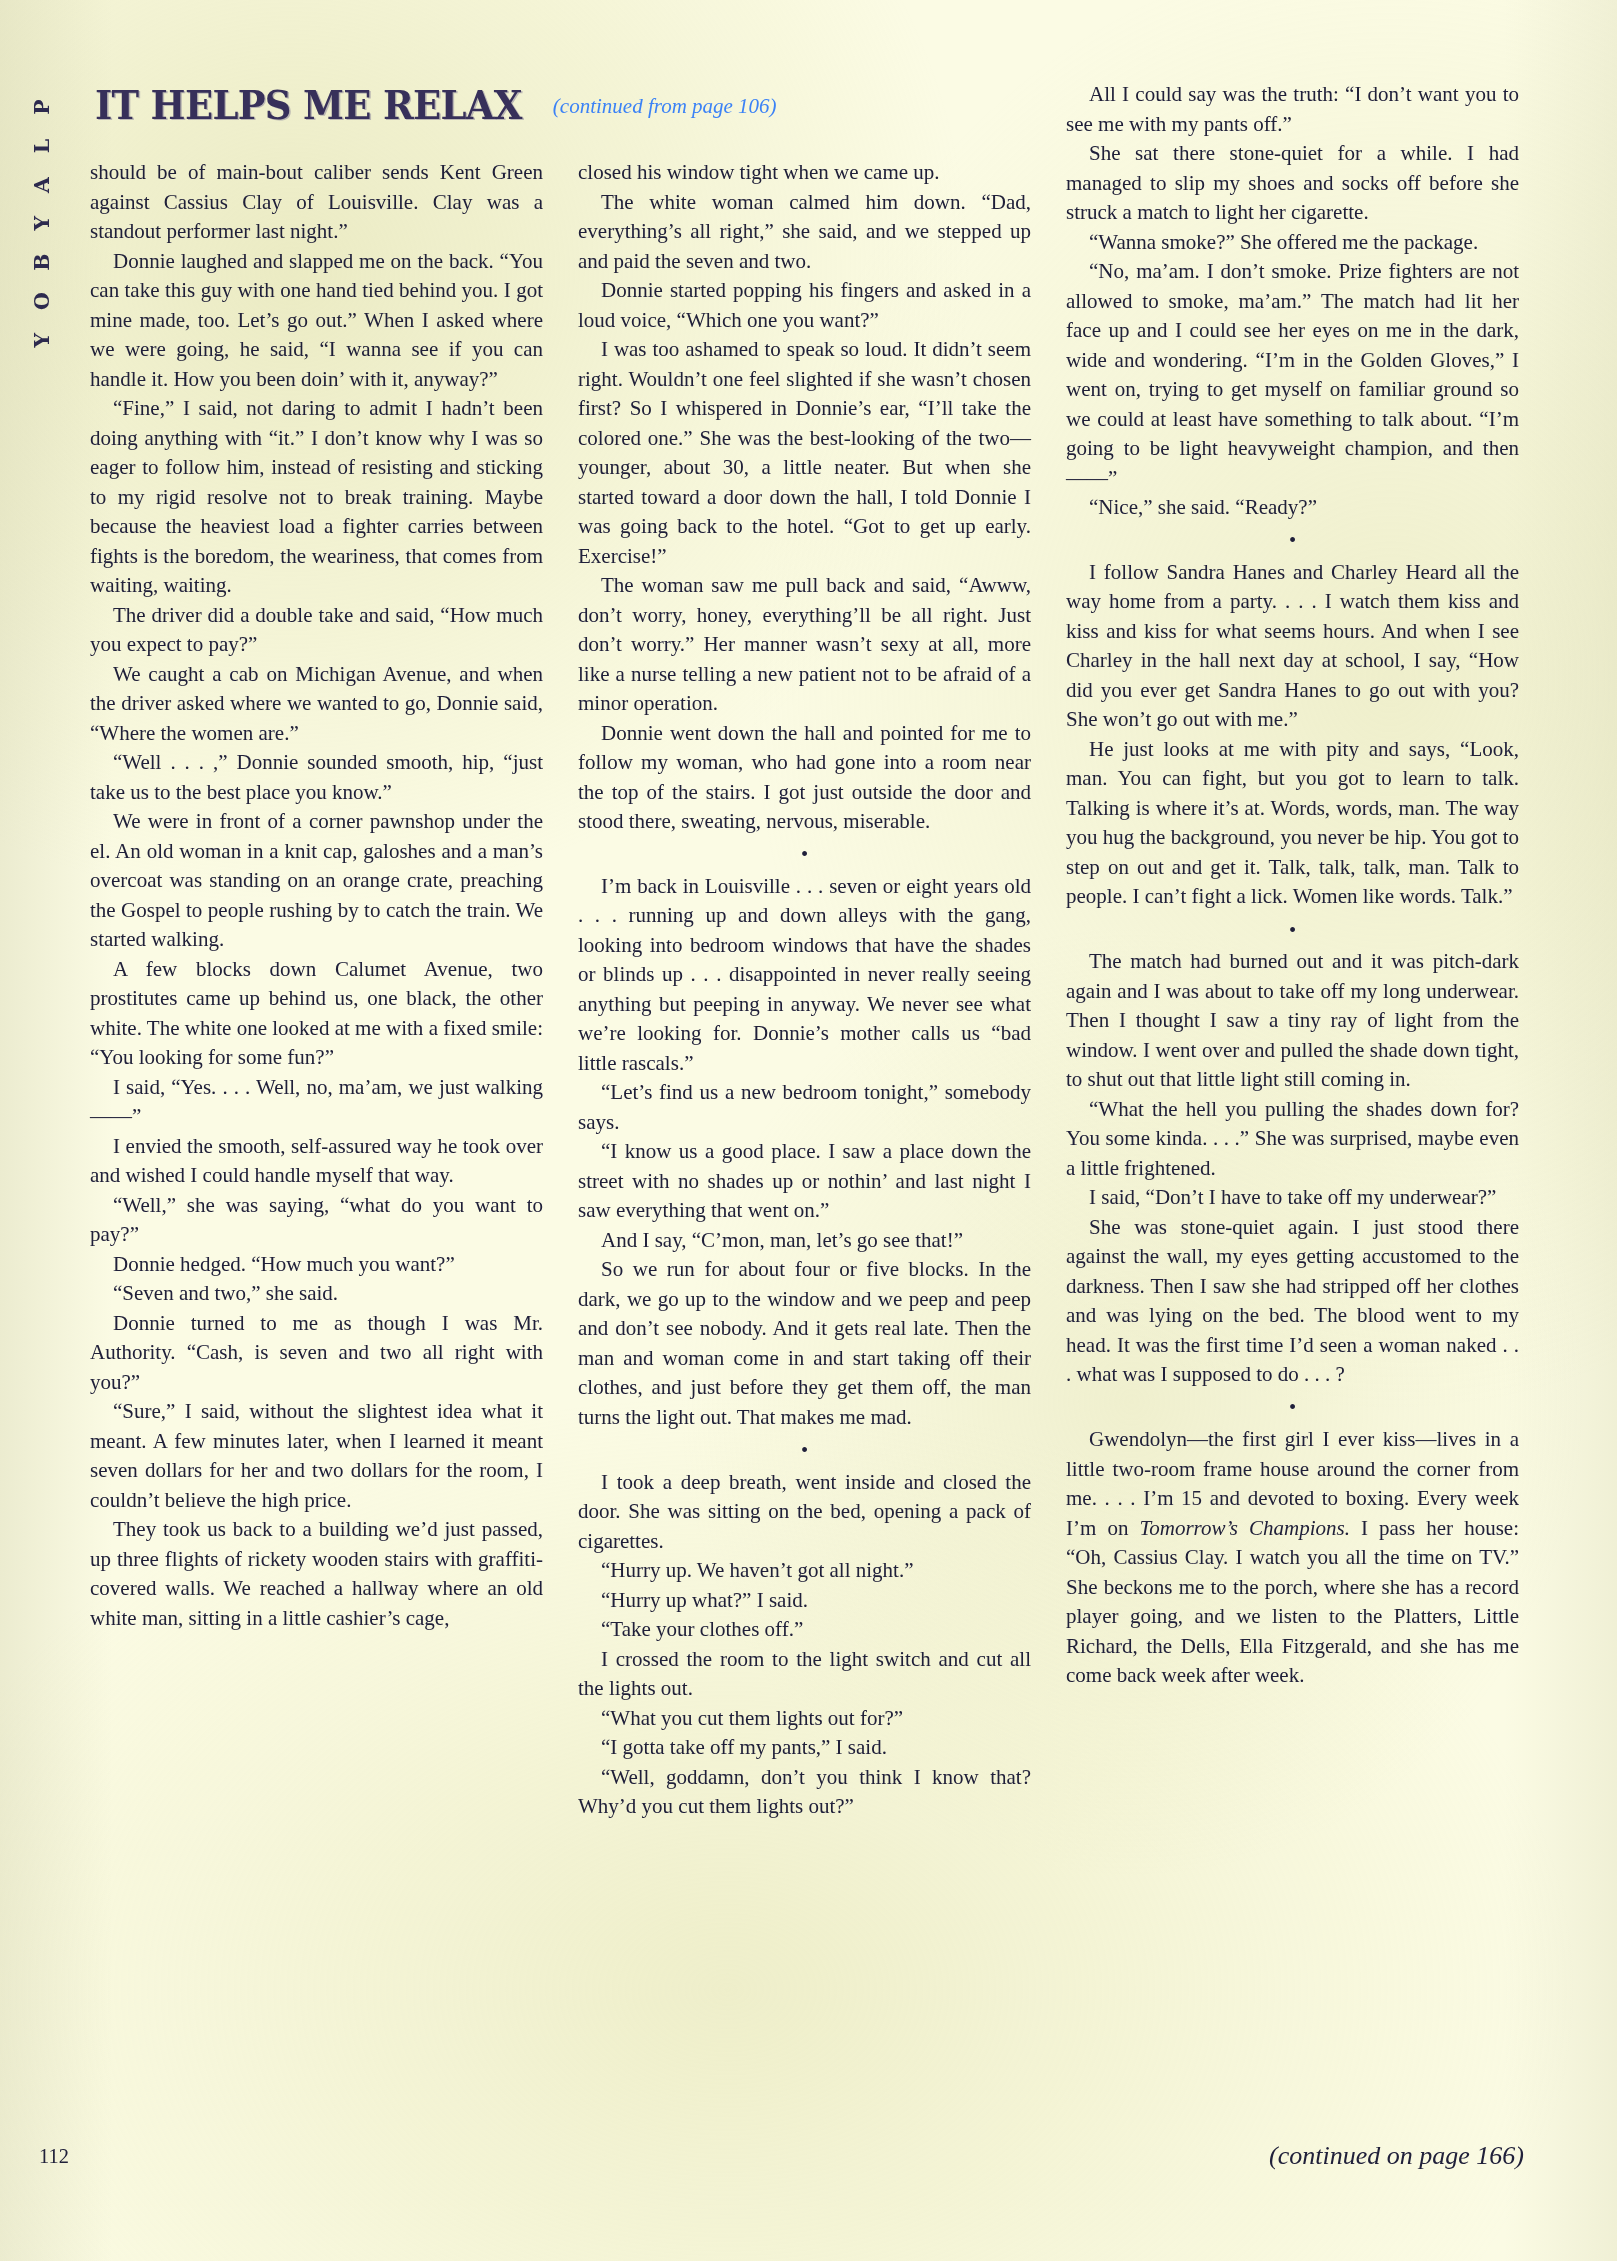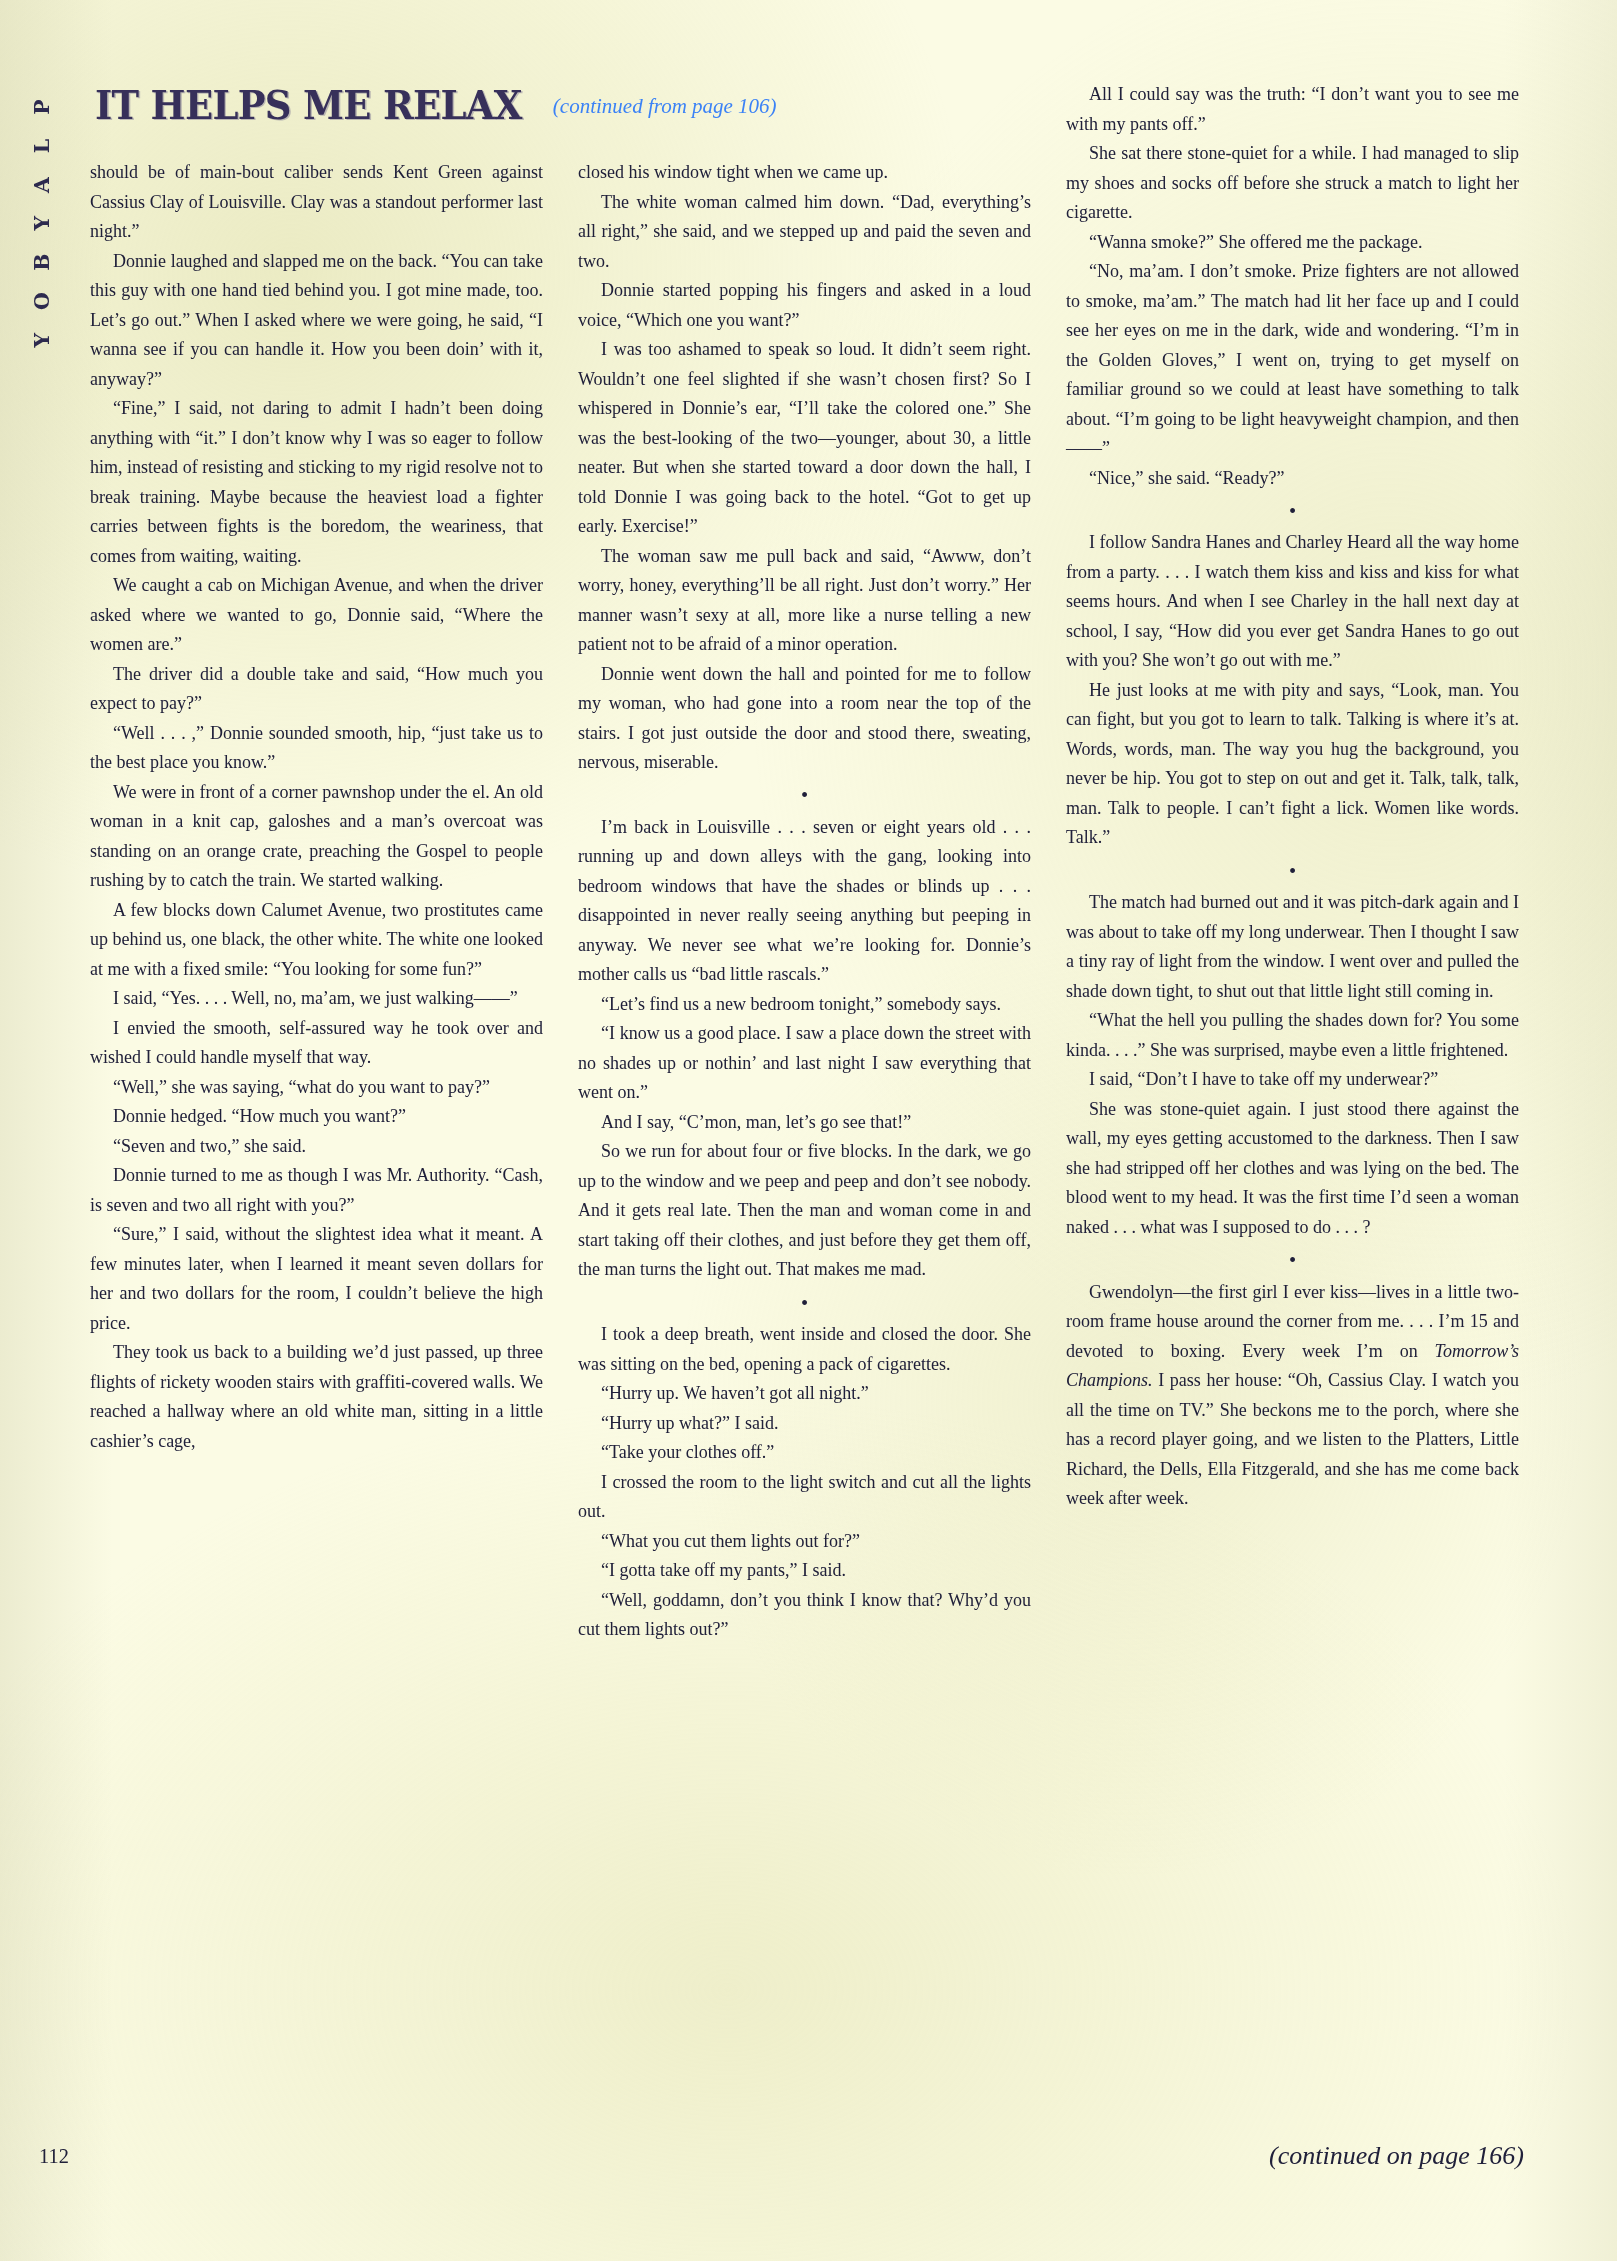--- a/index.html
+++ b/index.html
@@ -89,21 +89,21 @@
   .columns {
     position: absolute;
     left: 90px;
     top: 80px;
     width: 1434px;
     display: flex;
     gap: 35px;
   }
   .col {
     width: 453px;
-    font-size: 18px;
+    font-size: 21px;
     line-height: 29.5px;
     text-align: justify;
     text-justify: inter-word;
     hyphens: manual;
     color: #20203a;
   }
   .col.col1 { padding-top: 78px; }
   .col.col2 { padding-top: 78px; }
   .col.col3 { padding-top: 0px; }
 
@@ -165,22 +165,22 @@
   <div class="headline-row">
     <div class="headline">IT HELPS ME RELAX</div>
     <div class="contd-top">(continued from page 106)</div>
   </div>
 
   <div class="columns">
     <div class="col col1" id="col-0">
         <p class="noindent">should be of main-bout caliber sends Kent Green against Cassius Clay of Louisville. Clay was a standout performer last night.”</p>
         <p class="">Donnie laughed and slapped me on the back. “You can take this guy with one hand tied behind you. I got mine made, too. Let’s go out.” When I asked where we were going, he said, “I wanna see if you can handle it. How you been doin’ with it, anyway?”</p>
         <p class="">“Fine,” I said, not daring to admit I hadn’t been doing anything with “it.” I don’t know why I was so eager to follow him, instead of resisting and sticking to my rigid resolve not to break training. Maybe because the heaviest load a fighter carries between fights is the boredom, the weariness, that comes from waiting, waiting.</p>
+        <p class="">The driver did a double take and said, “How much you expect to pay?”</p>
         <p class="">We caught a cab on Michigan Avenue, and when the driver asked where we wanted to go, Donnie said, “Where the women are.”</p>
-        <p class="">The driver did a double take and said, “How much you expect to pay?”</p>
         <p class="">“Well . . . ,” Donnie sounded smooth, hip, “just take us to the best place you know.”</p>
         <p class="">We were in front of a corner pawnshop under the el. An old woman in a knit cap, galoshes and a man’s overcoat was standing on an orange crate, preaching the Gospel to people rushing by to catch the train. We started walking.</p>
         <p class="">A few blocks down Calumet Avenue, two prostitutes came up behind us, one black, the other white. The white one looked at me with a fixed smile: “You looking for some fun?”</p>
         <p class="">I said, “Yes. . . . Well, no, ma’am, we just walking——”</p>
         <p class="">I envied the smooth, self-assured way he took over and wished I could handle myself that way.</p>
         <p class="">“Well,” she was saying, “what do you want to pay?”</p>
         <p class="">Donnie hedged. “How much you want?”</p>
         <p class="">“Seven and two,” she said.</p>
         <p class="">Donnie turned to me as though I was Mr. Authority. “Cash, is seven and two all right with you?”</p>
         <p class="">“Sure,” I said, without the slightest idea what it meant. A few minutes later, when I learned it meant seven dollars for her and two dollars for the room, I couldn’t believe the high price.</p>

